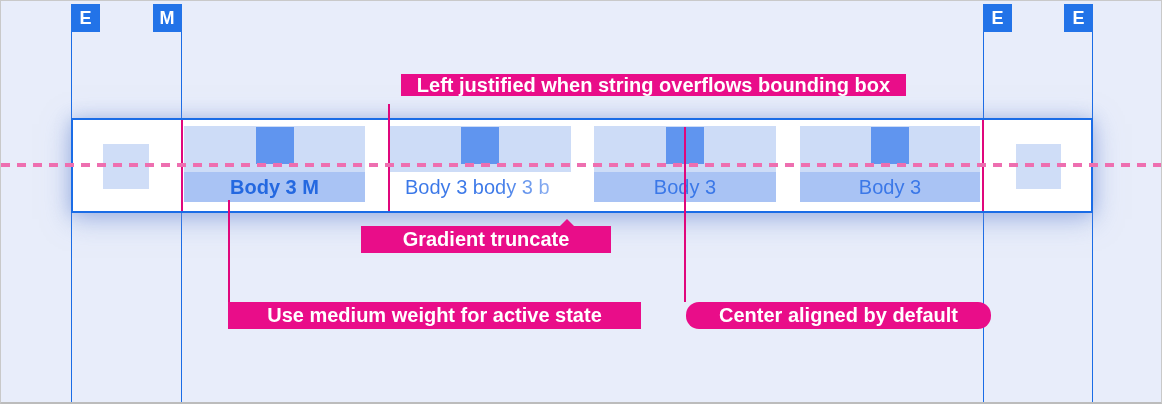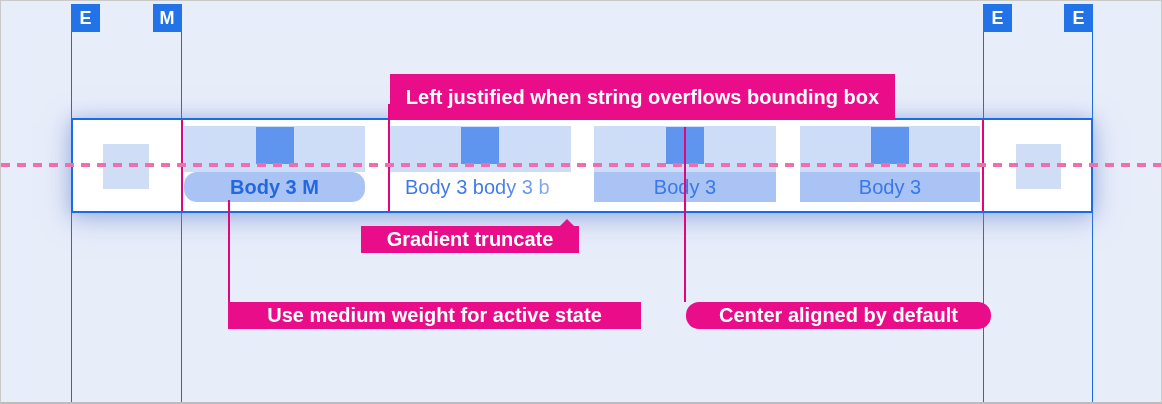--- a/index.html
+++ b/index.html
@@ -46,21 +46,21 @@
   
   .tab { position:absolute; top:125px; height:76px; }
   .tab .pad   { position:absolute; left:0; right:0; top:0; height:45.5px; background:#cddcf7; }
   .tab .sq    { position:absolute; top:1px; left:50%; margin-left:-19px; width:38px; height:36.5px; background:#6095ef; }
   .tab .lbl   {
     position:absolute; left:0; right:0; top:45.5px; height:30px;
     background:#a9c3f4;
     font-size:20px; line-height:30px; text-align:center;
     color:#3b78e8; white-space:nowrap; overflow:hidden;
   }
-  .tab .lbl.active { font-weight:bold; color:#2468e0;border-radius:13px; }
+  .tab .lbl.active { font-weight:bold; color:#2468e0; }
   .tab .lbl.truncate {
     text-align:left; padding-left:16px;
     background-image:linear-gradient(90deg, #3b78e8 0%, #3b78e8 58%, rgba(59,120,232,0.08) 97%);
     -webkit-background-clip:text; background-clip:text;
     color:transparent;
   }
 
   
   .pink-seg { position:absolute; width:2px; background:#e0077c; }
 
@@ -124,25 +124,25 @@
 
   <div class="pink-seg" style="left:179.5px; top:119px; height:91px;"></div>
   <div class="pink-seg" style="left:981px;   top:119px; height:91px;"></div>
 
   <div class="pink-seg" style="left:387px; top:103px; height:107px;"></div>
   <div class="pink-seg" style="left:226.5px; top:199px; height:102px;"></div>
   <div class="pink-seg" style="left:683px; top:126px; height:175px;"></div>
 
   <div class="dashline"></div>
 
-  <div class="callout" style="left:389px; top:73px;  width:505px; height:46px;">
+  <div class="callout" style="left:400px; top:73px;  width:505px; height:22px;">
     <span>Left justified when string overflows bounding box</span>
   </div>
 
-  <div class="callout" style="left:360px; top:225px; width:218px; height:27px;">
+  <div class="callout" style="left:360px; top:225px; width:250px; height:27px;">
     <span class="tri" style="left:198px;"></span>
     <span>Gradient truncate</span>
   </div>
 
   <div class="callout" style="left:227px; top:301px; width:413px; height:27px;">
     <span>Use medium weight for active state</span>
   </div>
 
   <div class="callout" style="left:685px; top:301px; width:305px; height:27px;border-radius:13px;">
     <span>Center aligned by default</span>

